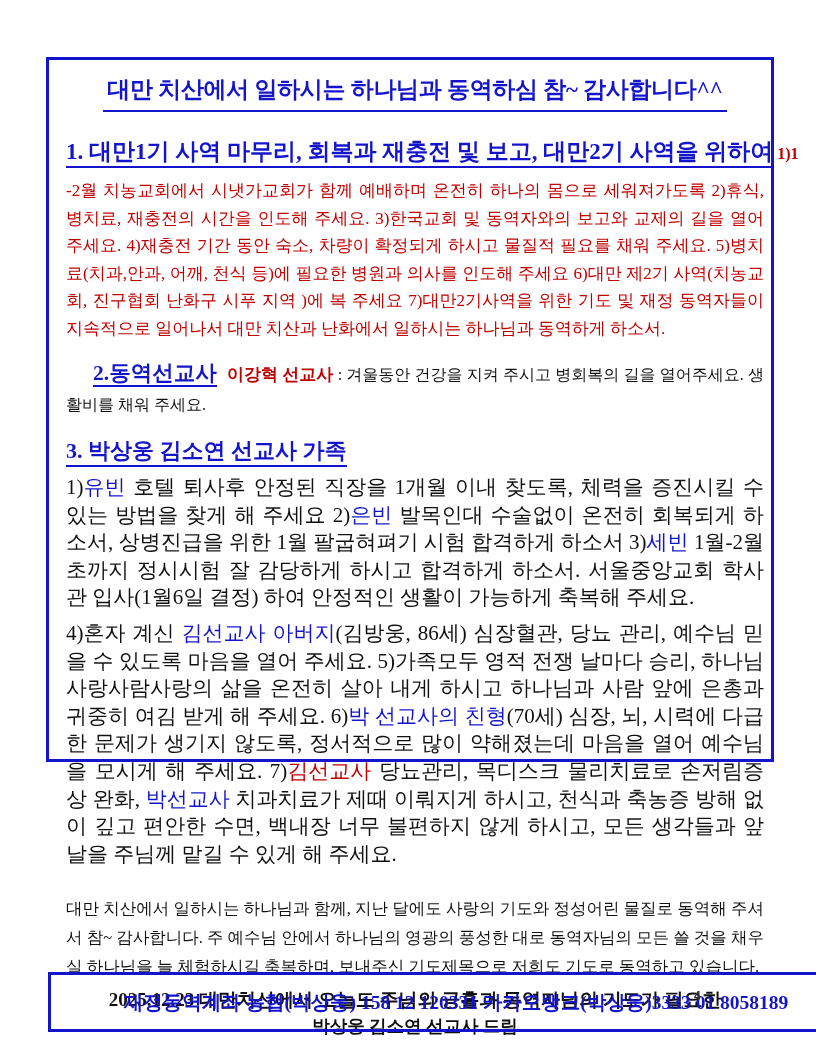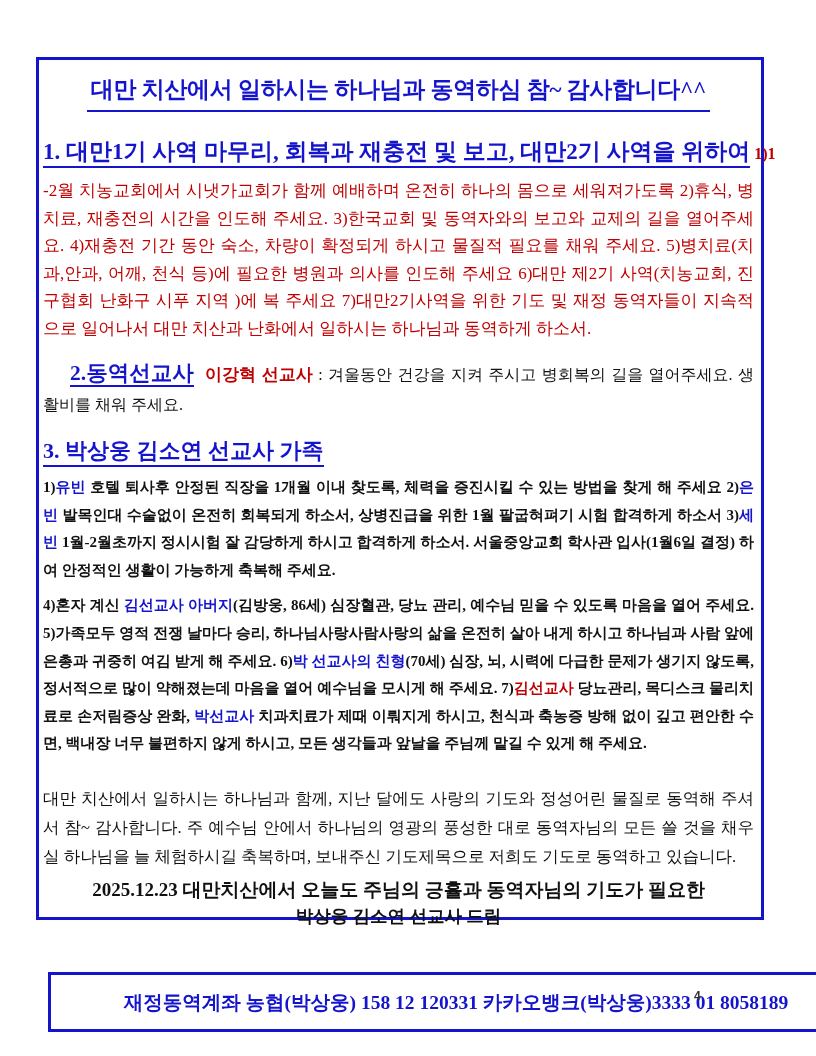--- a/index.html
+++ b/index.html
@@ -10,24 +10,24 @@
   html,body{margin:0;padding:0;background:#ffffff;}
   .page{
     position:relative;
     width:816px;height:1056px;
     background:#ffffff;
     font-family:"Liberation Serif","DejaVu Serif",serif;
     color:var(--ink);
     overflow:hidden;
   }
   .main-box{
-    position:absolute;left:36px;top:57px;width:728px;height:863px;
+    position:absolute;left:46px;top:57px;width:728px;height:705px;
     box-sizing:border-box;
     border:3px solid var(--blue);
-    padding:8px 7px 0 4px;
+    padding:8px 7px 0 17px;
   }
   .title-wrap{text-align:center;margin:6px 0 24px 0;}
   .title-text{
     display:inline-block;
     color:var(--blue);font-weight:bold;font-size:23px;
     border-bottom:2px solid var(--blue);
     padding:0 4px 5px 4px;
     letter-spacing:-0.3px;
   }
   .s1-heading-line{margin:0 0 8px 0;white-space:nowrap;}
@@ -49,21 +49,21 @@
   }
   .s2-name{color:var(--red);font-weight:bold;font-size:17px;margin-left:6px;}
   .s2-body{color:var(--ink);font-size:16px;}
   .s3-heading-line{margin:16px 0 6px 0;}
   .s3-heading{
     color:var(--blue);font-weight:bold;font-size:22px;
     border-bottom:2px solid var(--blue);padding-bottom:2px;text-align:center;
   }
   .s3-para{
     margin:8px 0 0 0;
-    color:var(--ink);font-weight:bold;font-size:15px;line-height:27.6px;
+    color:var(--ink);font-weight:normal;font-size:21px;line-height:27.6px;
     text-align:justify;word-break:break-all;
   }
   .seg-blue{color:var(--blue);}
   .seg-red{color:var(--red);}
   .closing-para{
     margin:26px 0 0 0;
     color:var(--ink);font-size:16.5px;line-height:29px;font-weight:normal;
     text-align:justify;word-break:break-all;
   }
   .date-line{margin:6px 0 0 0;text-align:center;font-weight:bold;font-size:19px;line-height:26px;}

